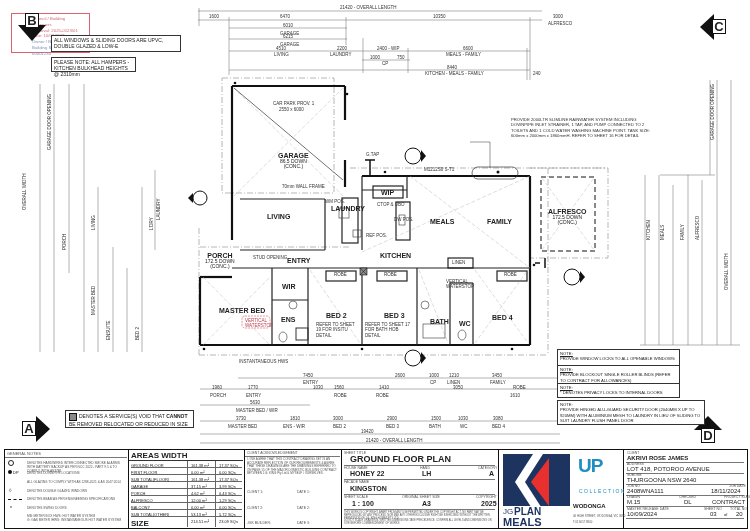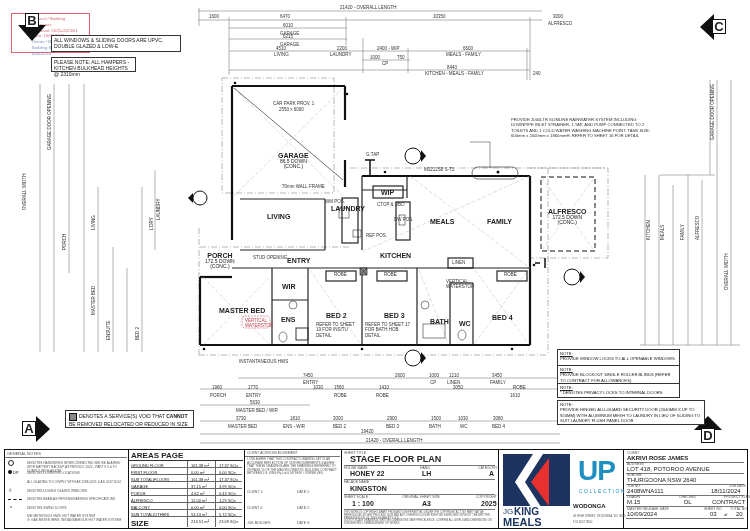--- a/index.html
+++ b/index.html
@@ -426,21 +426,21 @@
     <div class="tb-small" style="left:22px;top:39px;font-size:3.2px;">DENOTES DOUBLE GLAZED WINDOWS</div>
     <div style="position:absolute;left:3px;top:49px;width:14px;height:0;border-top:1.5px dashed #111;"></div>
     <div class="tb-small" style="left:22px;top:47px;font-size:3.2px;">DENOTES BEAM AS PER ENGINEERING SPECIFICATIONS</div>
     <div class="tb-small" style="left:5px;top:55px;font-size:5px;color:#111;">*</div>
     <div class="tb-small" style="left:22px;top:56px;font-size:3.2px;">DENOTES SWING DOORS</div>
     <div class="tb-small" style="left:22px;top:64px;font-size:3.2px;">MB: METER BOX    HWS: HOT WATER SYSTEM</div>
     <div class="tb-small" style="left:22px;top:68px;font-size:3.2px;">G: GAS METER    IHWS: INSTANTANEOUS HOT WATER SYSTEM</div>
   </div>
 
   <div class="tb-cell" style="left:124px;width:116px;">
-    <div class="areas-title">AREAS PAGE</div>
+    <div class="areas-title">AREAS WIDTH</div>
     <div class="tb-line" style="left:0;top:10px;width:114px;border-top:1px solid #333;"></div>
     <div class="areas-row" style="top:11px;">
         <span style="left:0">GROUND FLOOR</span>
         <span style="left:60px">161.38 m²</span>
         <span style="left:88px">17.37 SQs</span>
       </div>
     <div class="areas-row" style="top:18px;">
         <span style="left:0">FIRST FLOOR</span>
         <span style="left:60px">0.00 m²</span>
         <span style="left:88px">0.00 SQs</span>
@@ -491,21 +491,21 @@
     <div class="tb-small" style="left:2px;top:40px;">CLIENT 1:</div>
     <div class="tb-small" style="left:52px;top:40px;">DATE 1:</div>
     <div class="tb-small" style="left:2px;top:56px;">CLIENT 2:</div>
     <div class="tb-small" style="left:52px;top:56px;">DATE 2:</div>
     <div class="tb-small" style="left:2px;top:71px;">JGK BUILDER:</div>
     <div class="tb-small" style="left:52px;top:71px;">DATE 3:</div>
   </div>
 
   <div class="tb-cell" style="left:337px;width:157px;">
     <div class="tb-small" style="left:2px;top:1px;">SHEET TITLE</div>
-    <div class="big-title" style="left:8px;top:4px;">STAGE FLOOR PLAN</div>
+    <div class="big-title" style="left:8px;top:4px;">GROUND FLOOR PLAN</div>
     <div class="tb-line" style="left:2px;top:15px;width:151px;"></div>
     <div class="tb-small" style="left:2px;top:16px;">HOUSE NAME</div>
     <div class="tb-small" style="left:78px;top:16px;">HAND</div>
     <div class="tb-small" style="left:136px;top:16px;">CATEGORY</div>
     <div class="valb" style="left:8px;top:20px;">HONEY 22</div>
     <div class="valb" style="left:80px;top:20px;">LH</div>
     <div class="valb" style="left:147px;top:20px;">A</div>
     <div class="tb-line" style="left:2px;top:29px;width:151px;"></div>
     <div class="tb-small" style="left:2px;top:30px;">FACADE NAME</div>
     <div class="valb" style="left:8px;top:35px;">KINGSTON</div>
@@ -524,24 +524,24 @@
   <div class="tb-cell" style="left:494px;width:125px;">
     <div class="logo-k">
       <svg width="67" height="56">
         <polygon points="30,0 67,0 67,56 30,56 12,28" fill="#ffffff"></polygon>
         <polygon points="40,0 67,0 67,56 40,56 22,28" fill="#1d3461"></polygon>
         <polygon points="46,4 46,52 28,28" fill="#e8312f"></polygon>
       </svg>
     </div>
     <div style="position:absolute;left:4px;top:56px;width:67px;height:22px;background:#fff;">
       <span style="position:absolute;left:0;top:1px;font-size:8px;color:#1d3461;">JG</span>
-      <span style="position:absolute;left:11px;top:0px;font-size:10px;font-weight:bold;color:#1d3461;">KING</span>
+      <span style="position:absolute;left:11px;top:0px;font-size:10px;font-weight:bold;color:#1d3461;">PLAN</span>
       <span style="position:absolute;left:0;top:10px;font-size:11px;font-weight:bold;color:#1d3461;">MEALS</span>
     </div>
-    <div style="position:absolute;left:79px;top:5px;font-size:28px;font-weight:bold;color:#1e8fc0;letter-spacing:-1px;text-align:right;">UP</div>
+    <div style="position:absolute;left:79px;top:5px;font-size:19px;font-weight:bold;color:#1e8fc0;letter-spacing:-1px;text-align:right;">UP</div>
     <div style="position:absolute;left:80px;top:38px;font-size:5px;color:#1e8fc0;letter-spacing:1.5px;">COLLECTION</div>
     <div style="position:absolute;left:74px;top:53px;font-size:6px;font-weight:bold;">WODONGA</div>
     <div class="tb-small" style="left:74px;top:64px;font-size:2.8px;">46 HIGH STREET, WODONGA, VIC 3690</div>
     <div class="tb-small" style="left:74px;top:70px;font-size:2.8px;">T:02 6057 8800</div>
   </div>
 
   <div class="tb-cell" style="left:619px;width:125px;border-right:none;">
     <div class="tb-small" style="left:3px;top:1px;">CLIENT</div>
     <div class="valb" style="left:3px;top:5px;font-size:6px;">AKRIVI ROSE JAMES</div>
     <div class="tb-line" style="left:2px;top:12px;width:118px;"></div>

